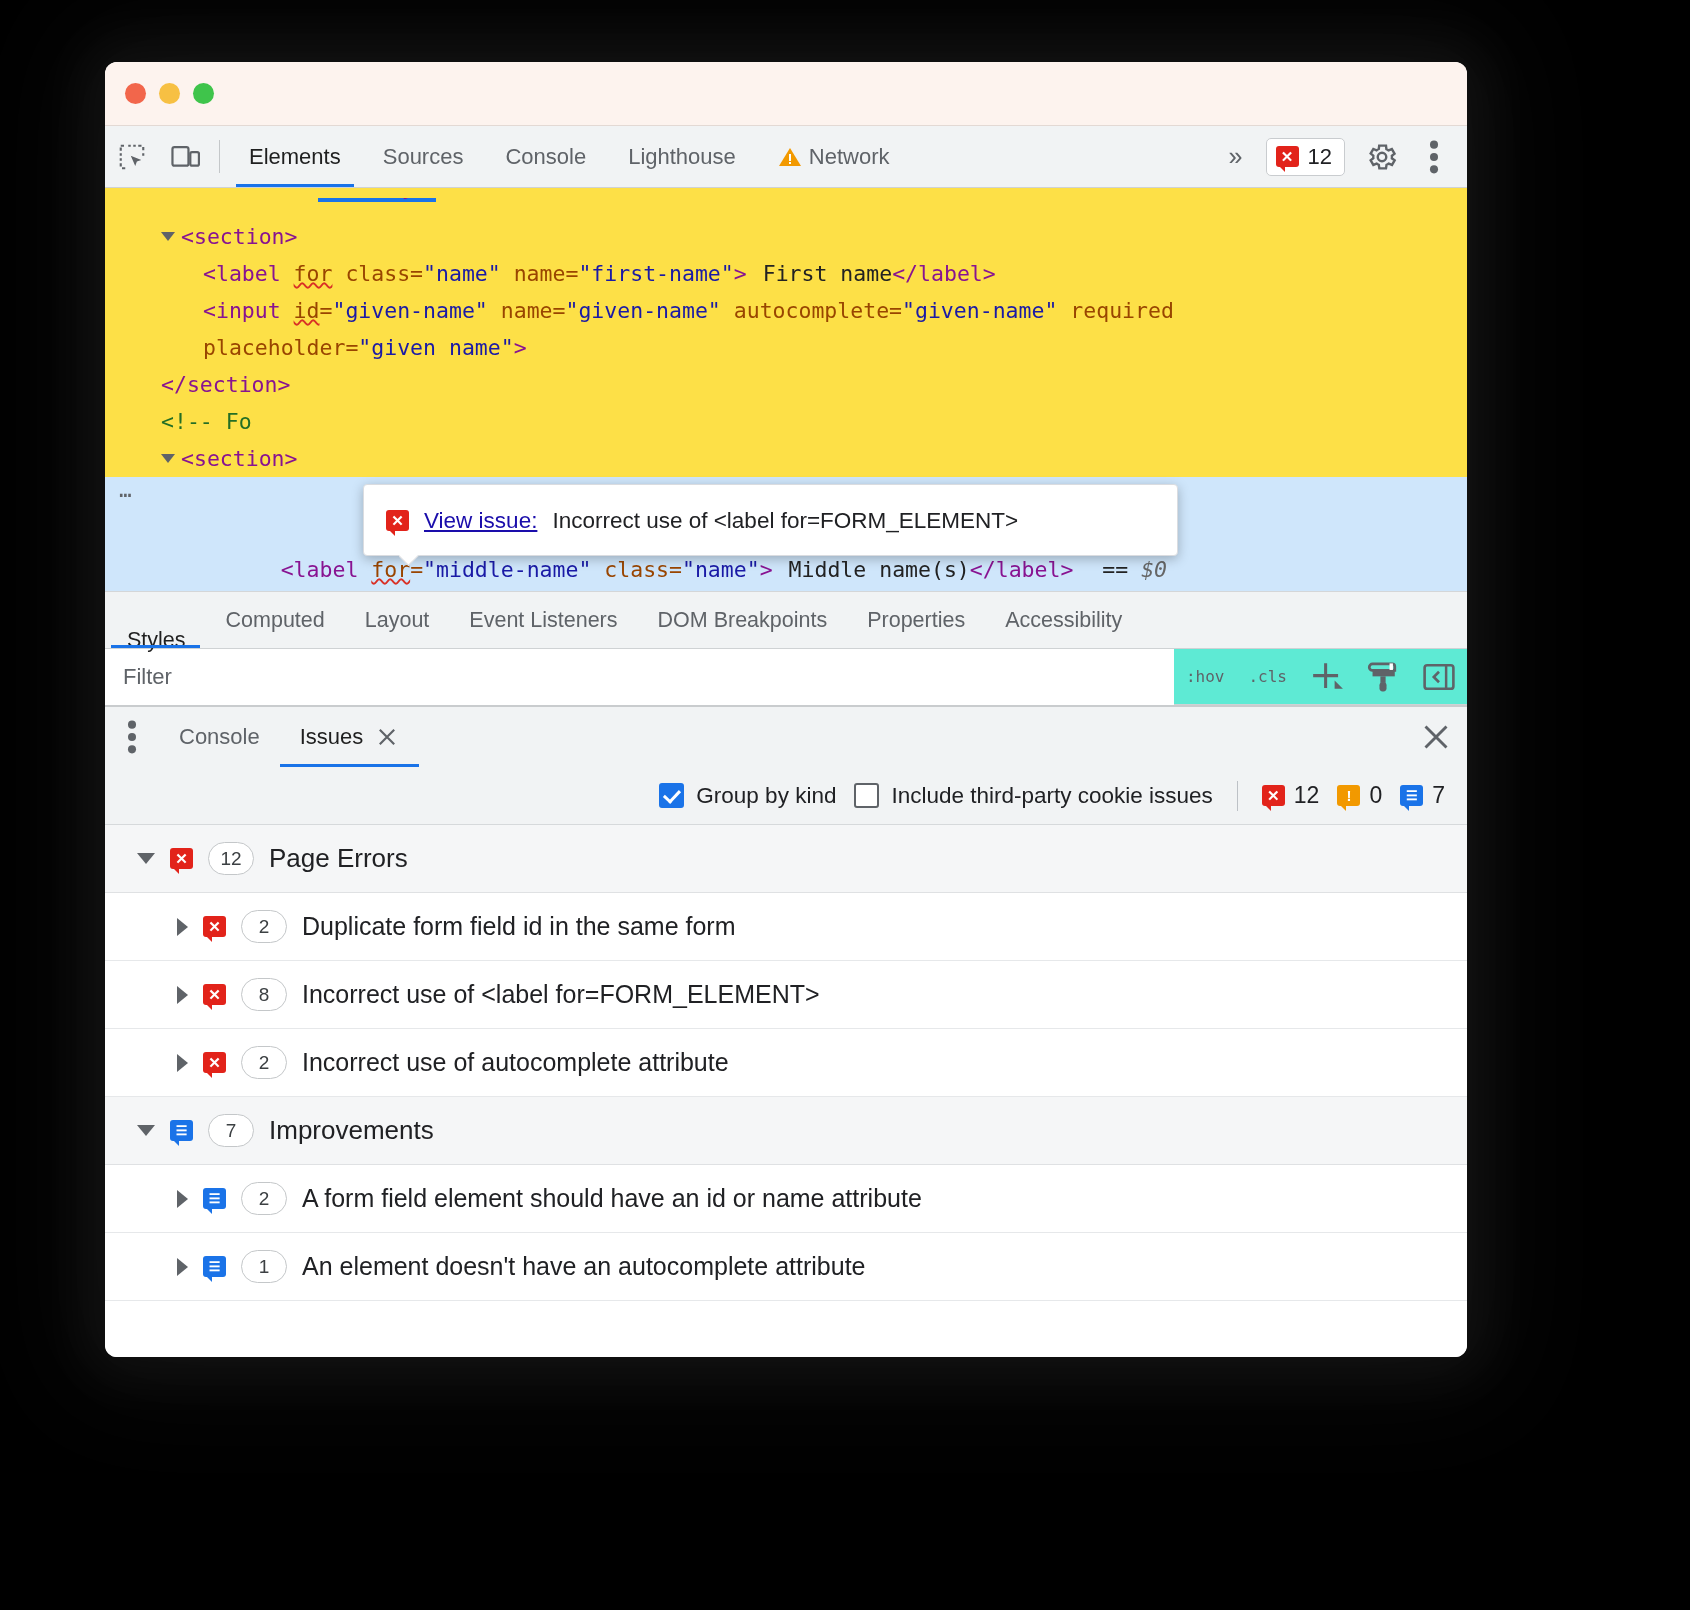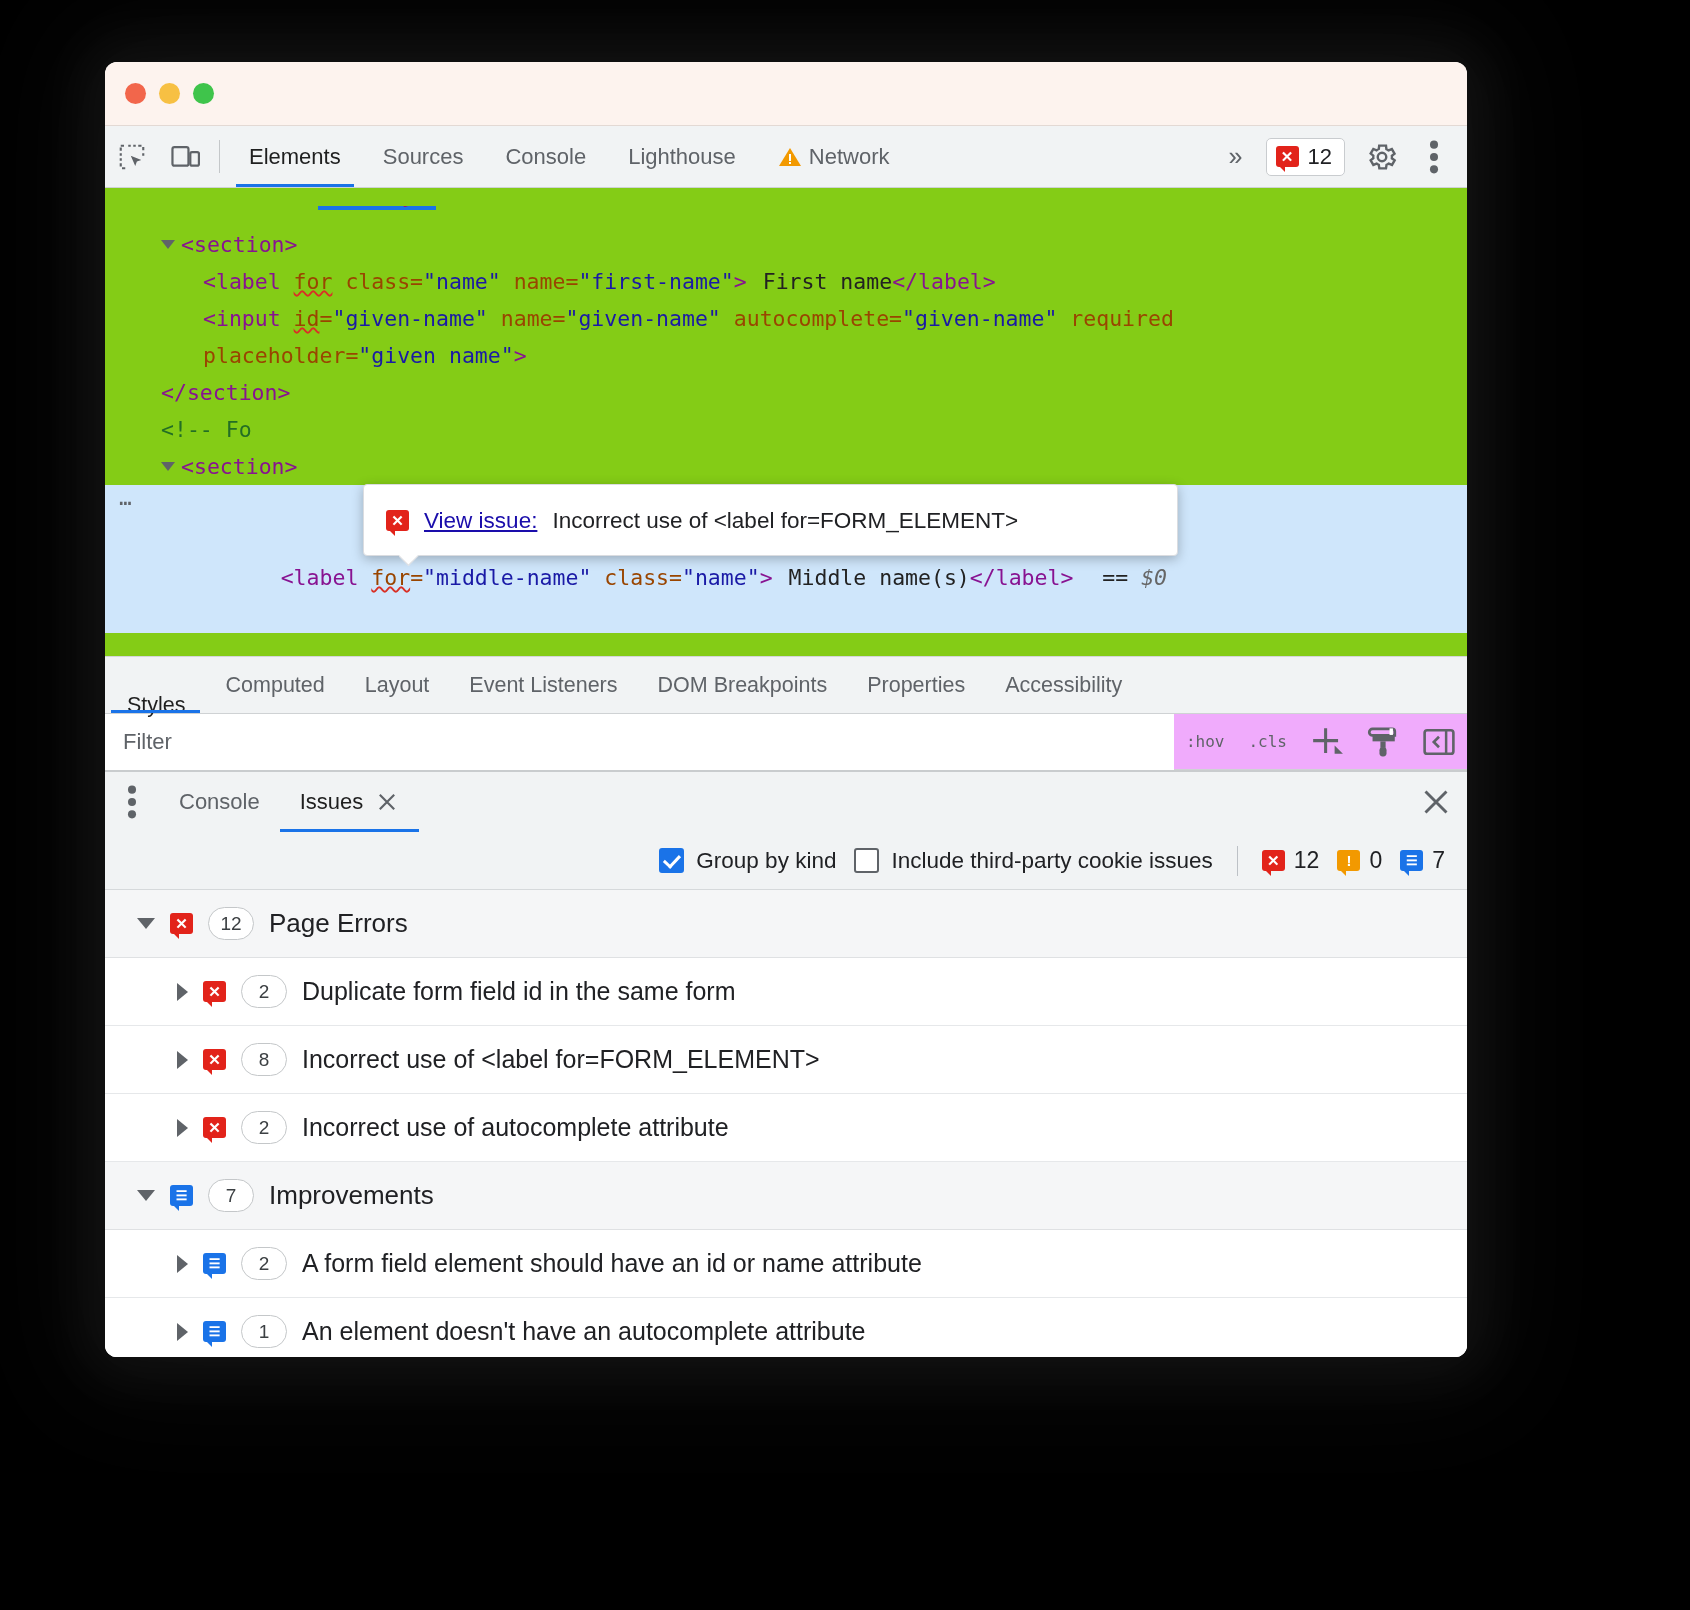--- a/index.html
+++ b/index.html
@@ -105,28 +105,28 @@
   .badge-err .g, .badge-warn .g, .badge-info .g {
     position:absolute; inset:0; display:flex; align-items:center; justify-content:center;
     color:#fff; font-size:15px; font-weight:bold; font-family:"Liberation Sans",sans-serif;
     line-height:1;
   }
   .badge-info .g { font-size: 13px; }
 
   
   .dom-pane {
     position: relative;
-    background: #84cc16;
-    flex: 0 0 auto;
-    height: 468px;
+    background: #fde047;
+    flex: 0 0 auto;
+    height: 403px;
     overflow: hidden;
     font-family: "DejaVu Sans Mono", monospace;
     font-size: 21.5px;
     line-height: 37px;
-    padding-top: 18px;
+    padding-top: 10px;
   }
   .dom-row { position: relative; white-space: pre; padding-left: 14px; }
   .dom-row.sel { background: #cfe6fb; }
   .dom-cut { height: 20px; overflow: hidden; position: relative; }
   .cut-tab {
     position:absolute; left:213px; top:-26px;
     width:118px; height:30px; background:#1a73e8;
   }
   .cut-txt { position:absolute; left:232px; top:-29px; color:#881391; }
   .tri {
@@ -217,21 +217,21 @@
   }
   .sbtab:first-child { padding-left: 22px; margin-top: 40px; }
   .sbtab.active { color: #1f1f1f; }
   .sbtab.active::after {
     content:""; position:absolute; left: 6px; right: 6px; bottom: 0;
     height: 3px; background: #1a73e8;
   }
 
   
   .filterbar {
-    height: 56px; background: #f0abfc;
+    height: 56px; background: #5eead4;
     border-bottom: 1px solid #cfd2d4;
     display: flex; align-items: center;
     flex: 0 0 auto;
   }
   .filter-input {
     flex: 1; height: 56px; background: #fff;
     border: none; outline: none;
     font-size: 22px; color: #5f6368; padding: 0 18px;
     font-family: "Liberation Sans", sans-serif;
   }

